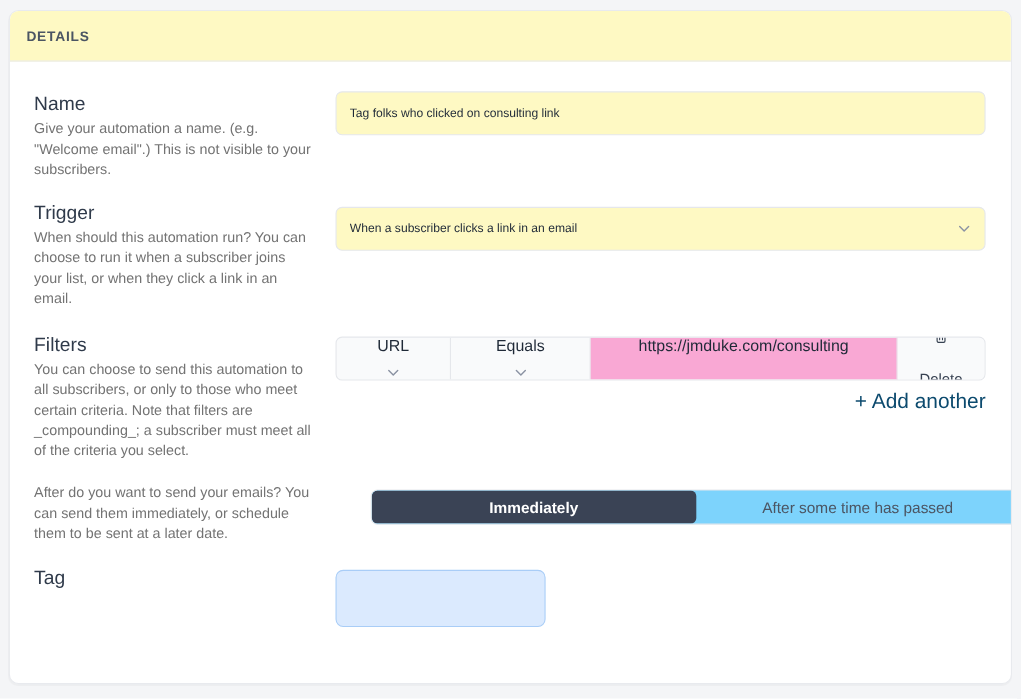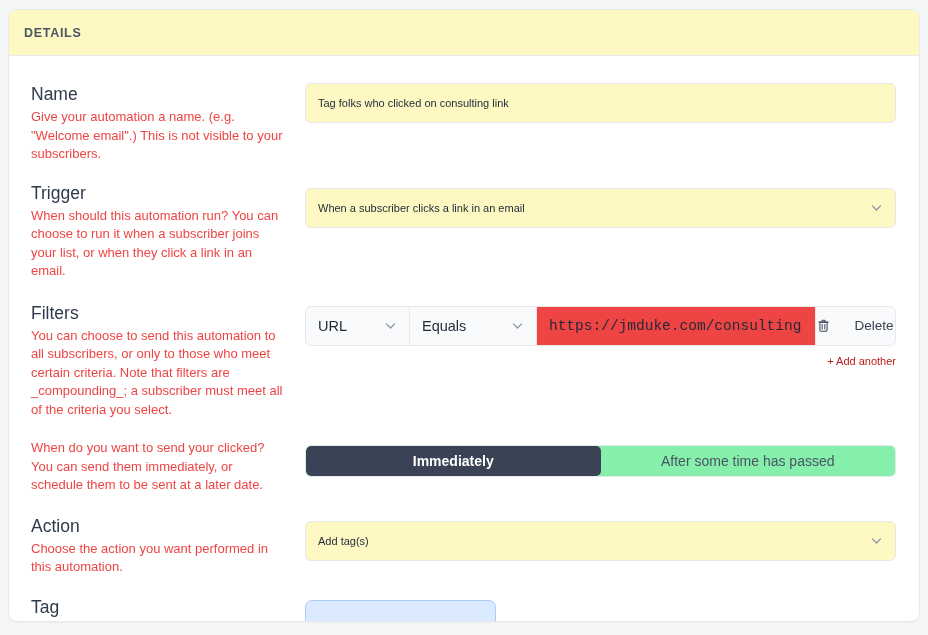--- a/index.html
+++ b/index.html
@@ -69,21 +69,21 @@
 
   .fld-label {
     font-size: 17.5px;
     color: #2f3a4a;
     line-height: 22px;
     margin: 0 0 3px 0;
     font-weight: normal;
   }
   .fld-desc {
     font-size: 13px;
-    color: #ef4444;
+    color: #737373;
     line-height: 18.5px;
     margin: 0;
   }
 
   
   .control {
     background: #fef9c3;
     border: 1px solid #e5e7eb;
     border-radius: 6px;
     box-sizing: border-box;
@@ -130,30 +130,30 @@
     overflow: hidden;
   }
   .fg-seg {
     display: flex;
     align-items: center;
     height: 100%;
     box-sizing: border-box;
     font-size: 14.5px;
     color: #1f2937;
     padding: 0 12px;
+    flex-direction: column;
   }
   .fg-sel { justify-content: space-between; border-right: 1px solid #e5e7eb; }
   .fg-sel.seg-type { width: 104px; flex: 0 0 104px; }
   .fg-sel.seg-op { width: 127px; flex: 0 0 127px; }
   .fg-value {
     flex: 1 1 auto;
     min-width: 0;
-    background: #ef4444;
+    background: #f9a8d4;
     border-right: 1px solid #e5e7eb;
-    font-family: Liberation Mono, monospace;
   }
   .fg-value .v-text {
     white-space: nowrap; overflow: hidden; text-overflow: ellipsis;
   }
   .fg-delete {
     width: 79px;
     flex: 0 0 79px;
     justify-content: center;
     gap: 24px;
     color: #374151;
@@ -164,36 +164,37 @@
     width: 13px; height: 14px; flex: 0 0 13px; color: #374151;
   }
   .trash svg { display:block; width:100%; height:100%; }
 
   .add-another-wrap {
     display: flex;
     justify-content: flex-end;
     margin-top: 9px;
   }
   .add-another {
-    font-size: 11px;
-    color: #b91c1c;
+    font-size: 19px;
+    color: #0c4a6e;
     text-decoration: none;
     cursor: pointer;
   }
 
   
   .toggle {
     display: flex;
     width: 100%;
     height: 32px;
-    background: #86efac;
+    background: #7dd3fc;
     border: 1px solid #e5e7eb;
     border-radius: 6px;
     box-sizing: border-box;
     overflow: hidden;
+    margin-left: 32px;
   }
   .toggle-opt {
     flex: 1 1 50%;
     display: flex;
     align-items: center;
     justify-content: center;
     font-size: 14px;
     color: #4b5563;
     height: 100%;
   }
@@ -317,50 +318,34 @@
 
         <div class="add-another-wrap">
           <span class="add-another">+ Add another</span>
         </div>
 
       </div>
     </div>
 
     <div class="row row-timing">
       <div class="label-col">
-        <div class="fld-desc">When do you want to send your clicked? You can send them immediately, or schedule them to be sent at a later date.</div>
+        <div class="fld-desc">After do you want to send your emails? You can send them immediately, or schedule them to be sent at a later date.</div>
       </div>
       <div class="field-col field-pad-6">
         <div class="toggle">
           <div class="toggle-opt active">
             <span>Immediately</span>
           </div>
           <div class="toggle-opt">
             <span>After some time has passed</span>
           </div>
         </div>
       </div>
     </div>
 
-    <div class="row row-action">
-      <div class="label-col">
-        <div class="fld-label">Action</div>
-        <div class="fld-desc">Choose the action you want performed in this automation.</div>
-      </div>
-      <div class="field-col field-pad-6">
-        <div class="control select-box">
-          <span class="sel-text">Add tag(s)</span>
-          <span class="chev">
-            <svg viewBox="0 0 16 16" fill="none" xmlns="http://www.w3.org/2000/svg">
-              <path d="M3 6 L8 11 L13 6" stroke="currentColor" stroke-width="1.6" stroke-linecap="round" stroke-linejoin="round"></path>
-            </svg>
-          </span>
-        </div>
-      </div>
-    </div>
 
     <div class="row row-tag">
       <div class="label-col">
         <div class="fld-label">Tag</div>
 
       </div>
       <div class="field-col field-pad-2">
         <span class="tag-pill">
           
         </span>

